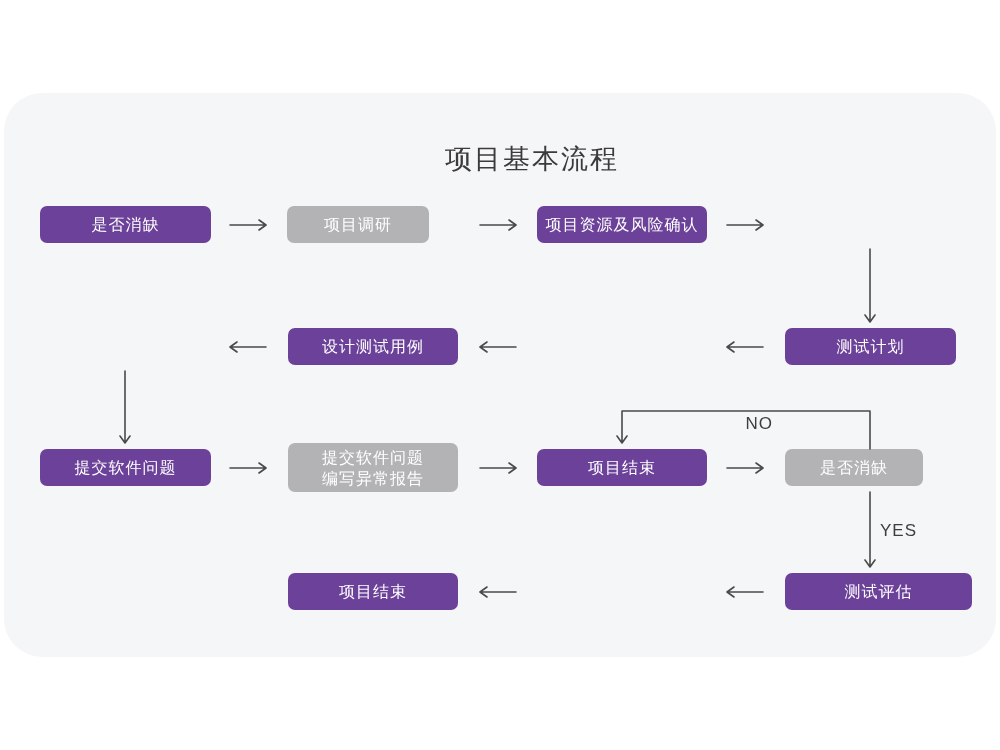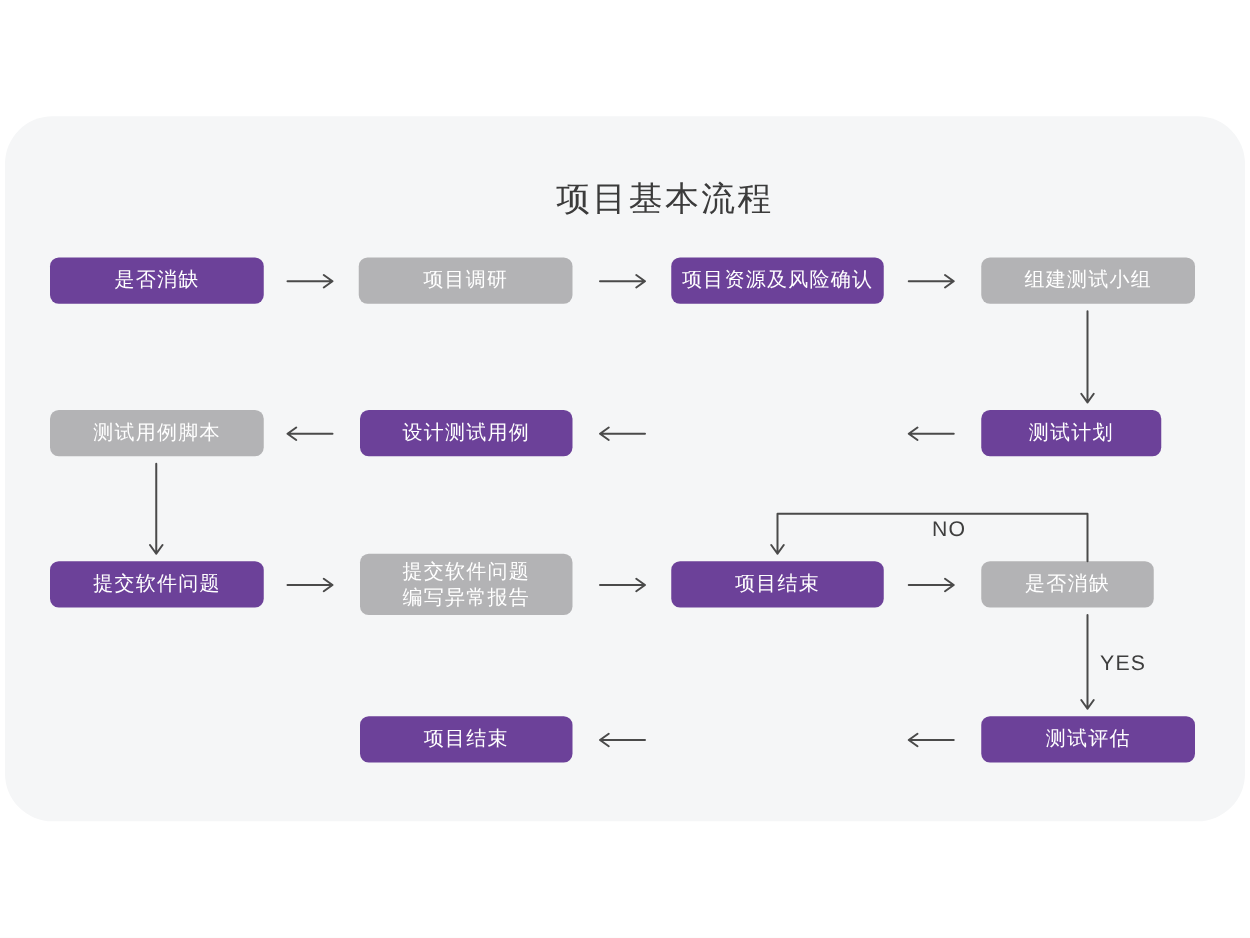--- a/index.html
+++ b/index.html
@@ -78,58 +78,52 @@
 <body>
 
 <div class="page">
   <div class="card"></div>
 
   <h1 class="title">项目基本流程</h1>
 
   <div class="node purple" style="left:40px;top:206px;width:171px;height:37px">
     <span>是否消缺</span>
   </div>
-  <div class="node gray" style="left:287px;top:206px;width:171px;height:37px">
+  <div class="node gray" style="left:287px;top:206px;width:142px;height:37px">
     <span>项目调研</span>
   </div>
   <div class="node purple" style="left:537px;top:206px;width:170px;height:37px">
     <span>项目资源及风险确认</span>
   </div>
-  <div class="node gray" style="left:785px;top:206px;width:171px;height:37px">
-    <span>组建测试小组</span>
-  </div>
 
-  <div class="node gray" style="left:40px;top:328px;width:171px;height:37px">
-    <span>测试用例脚本</span>
-  </div>
   <div class="node purple" style="left:288px;top:328px;width:170px;height:37px">
     <span>设计测试用例</span>
   </div>
-  <div class="node purple" style="left:785px;top:328px;width:144px;height:37px">
+  <div class="node purple" style="left:785px;top:328px;width:171px;height:37px">
     <span>测试计划</span>
   </div>
 
   <div class="node purple" style="left:40px;top:449px;width:171px;height:37px">
     <span>提交软件问题</span>
   </div>
   <div class="node gray" style="left:288px;top:443px;width:170px;height:49px">
     <span>提交软件问题</span>
     <span>编写异常报告</span>
   </div>
   <div class="node purple" style="left:537px;top:449px;width:170px;height:37px">
     <span>项目结束</span>
   </div>
   <div class="node gray" style="left:785px;top:449px;width:138px;height:37px">
     <span>是否消缺</span>
   </div>
 
   <div class="node purple" style="left:288px;top:573px;width:170px;height:37px">
     <span>项目结束</span>
   </div>
-  <div class="node purple" style="left:785px;top:573px;width:171px;height:37px">
+  <div class="node purple" style="left:785px;top:573px;width:187px;height:37px">
     <span>测试评估</span>
   </div>
 
   <span class="branch-label" style="left:713px;top:414px;width:60px;text-align:right">NO</span>
   <span class="branch-label" style="left:880px;top:521px">YES</span>
 
   <svg class="arrows" width="1000" height="750" aria-hidden="true">
 
     <path d="M230 225 H266 M259 220 L266 225 L259 230"></path>
     <path d="M480 225 H516 M509 220 L516 225 L509 230"></path>

